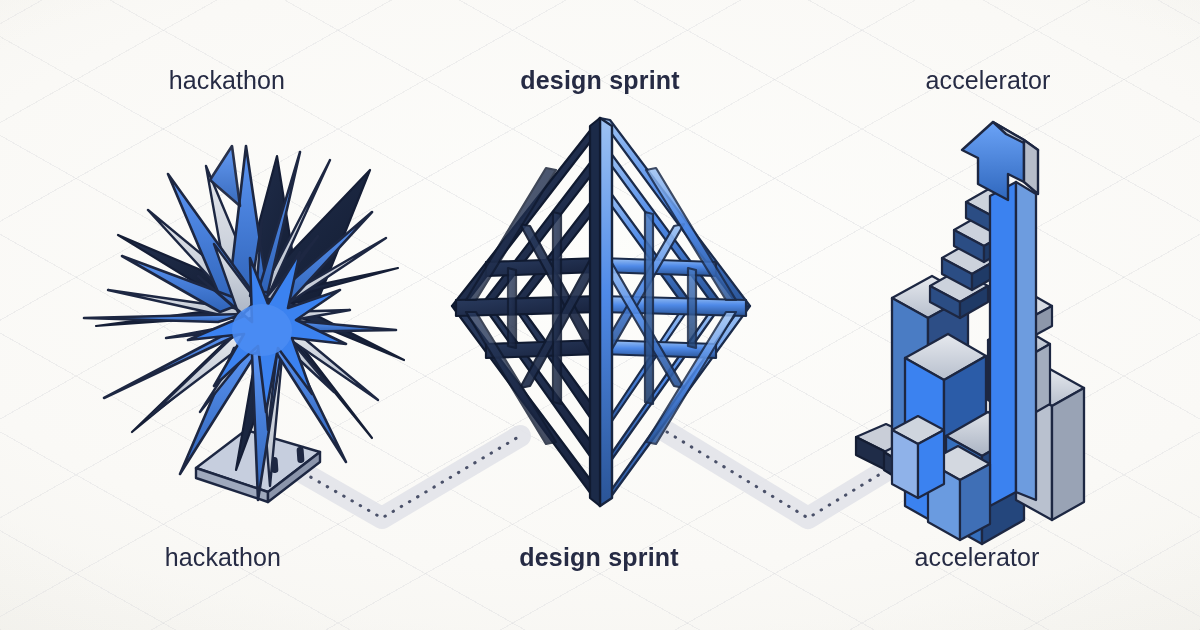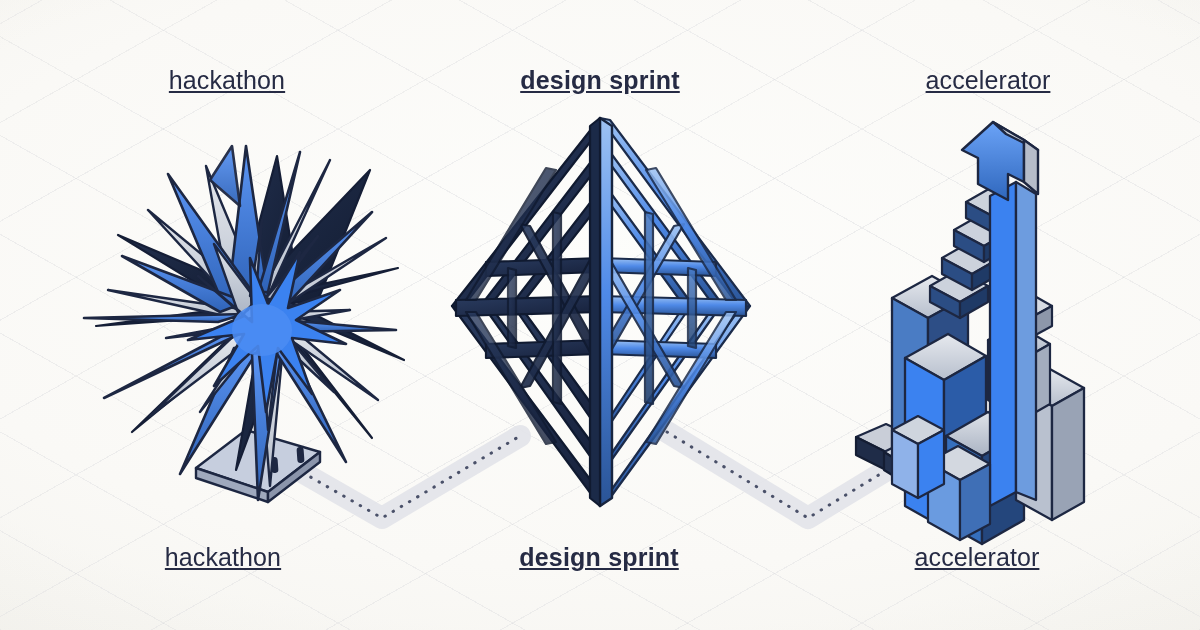--- a/index.html
+++ b/index.html
@@ -32,21 +32,20 @@
 
   .art{position:absolute;left:0;top:0;width:1200px;height:630px;}
 
   .label{
     position:absolute;
     color:#262b44;
     letter-spacing:.1px;
     white-space:nowrap;
     text-align:center;
     transform:translateX(-50%);
-    text-decoration:underline;
   }
   .label.top{font-size:25px;top:66px;font-weight:400;}
   .label.top.strong{font-weight:700;letter-spacing:.2px;}
   .label.bot{font-size:25px;top:543px;font-weight:400;}
   .label.bot.strong{font-weight:700;letter-spacing:.2px;}
 </style>
 </head>
 <body>
 
 <div id="stage">

